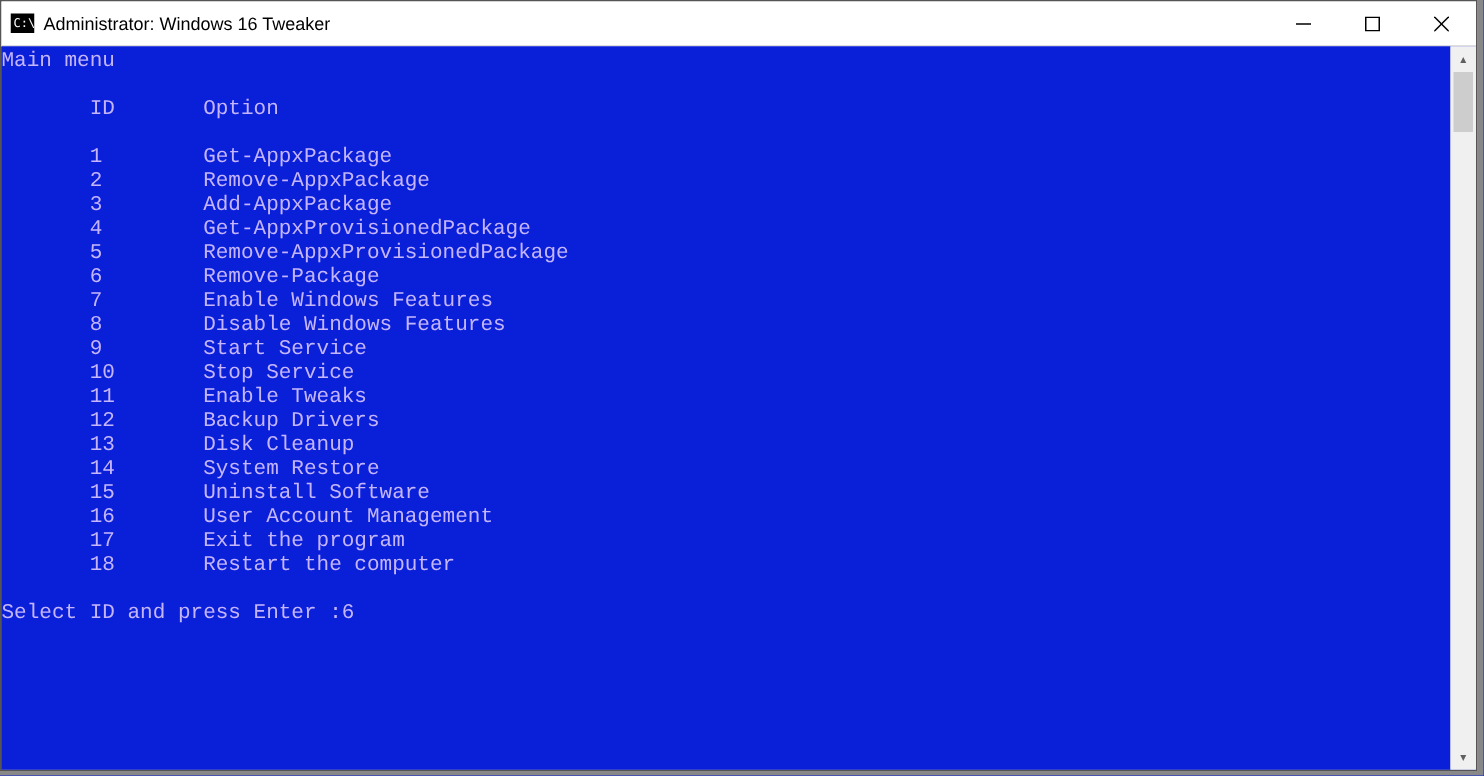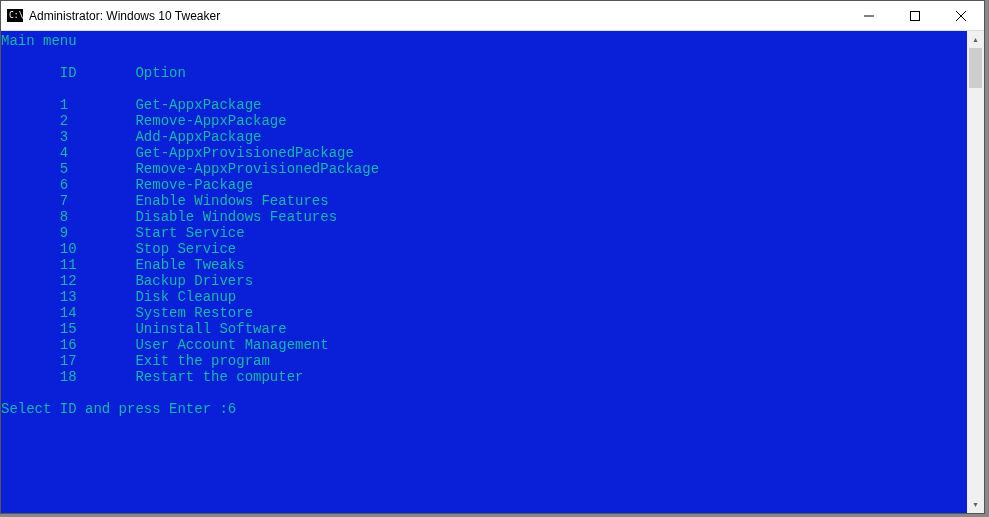--- a/index.html
+++ b/index.html
@@ -58,21 +58,21 @@
     }
     .win-btn svg { display: block; }
     .terminal-wrap {
       flex: 1;
       display: flex;
       background: #0a1fd8;
     }
     .terminal {
       flex: 1;
       background: #0a1fd8;
-      color: #14b8a6;
+      color: #c4b5fd;
       font-family: Consolas, "Courier New", monospace;
       font-size: 14px;
       line-height: 16px;
       padding: 2px 0 0 0;
       white-space: pre;
       overflow: hidden;
     }
     .scrollbar {
       width: 17px;
       background: #f0f0f0;
@@ -109,21 +109,21 @@
 
 <div class="window">
   <div class="titlebar">
     <span class="titlebar-icon">
       <svg width="16" height="16" viewBox="0 0 16 16">
         <rect x="0" y="1" width="16" height="13" fill="#000"></rect>
         <rect x="1" y="2" width="14" height="11" fill="#000"></rect>
         <text x="2" y="10" font-size="8" font-family="monospace" fill="#fff">C:\</text>
       </svg>
     </span>
-    <span class="titlebar-text">Administrator:  Windows 10 Tweaker</span>
+    <span class="titlebar-text">Administrator:  Windows 16 Tweaker</span>
     <div class="window-controls">
       <div class="win-btn">
         <svg width="10" height="10">
             <line x1="0" y1="5" x2="10" y2="5" stroke="#000" stroke-width="1"></line>
           </svg>
       </div>
       <div class="win-btn">
         <svg width="10" height="10">
             <rect x="0.5" y="0.5" width="9" height="9" fill="none" stroke="#000" stroke-width="1"></rect>
           </svg>

